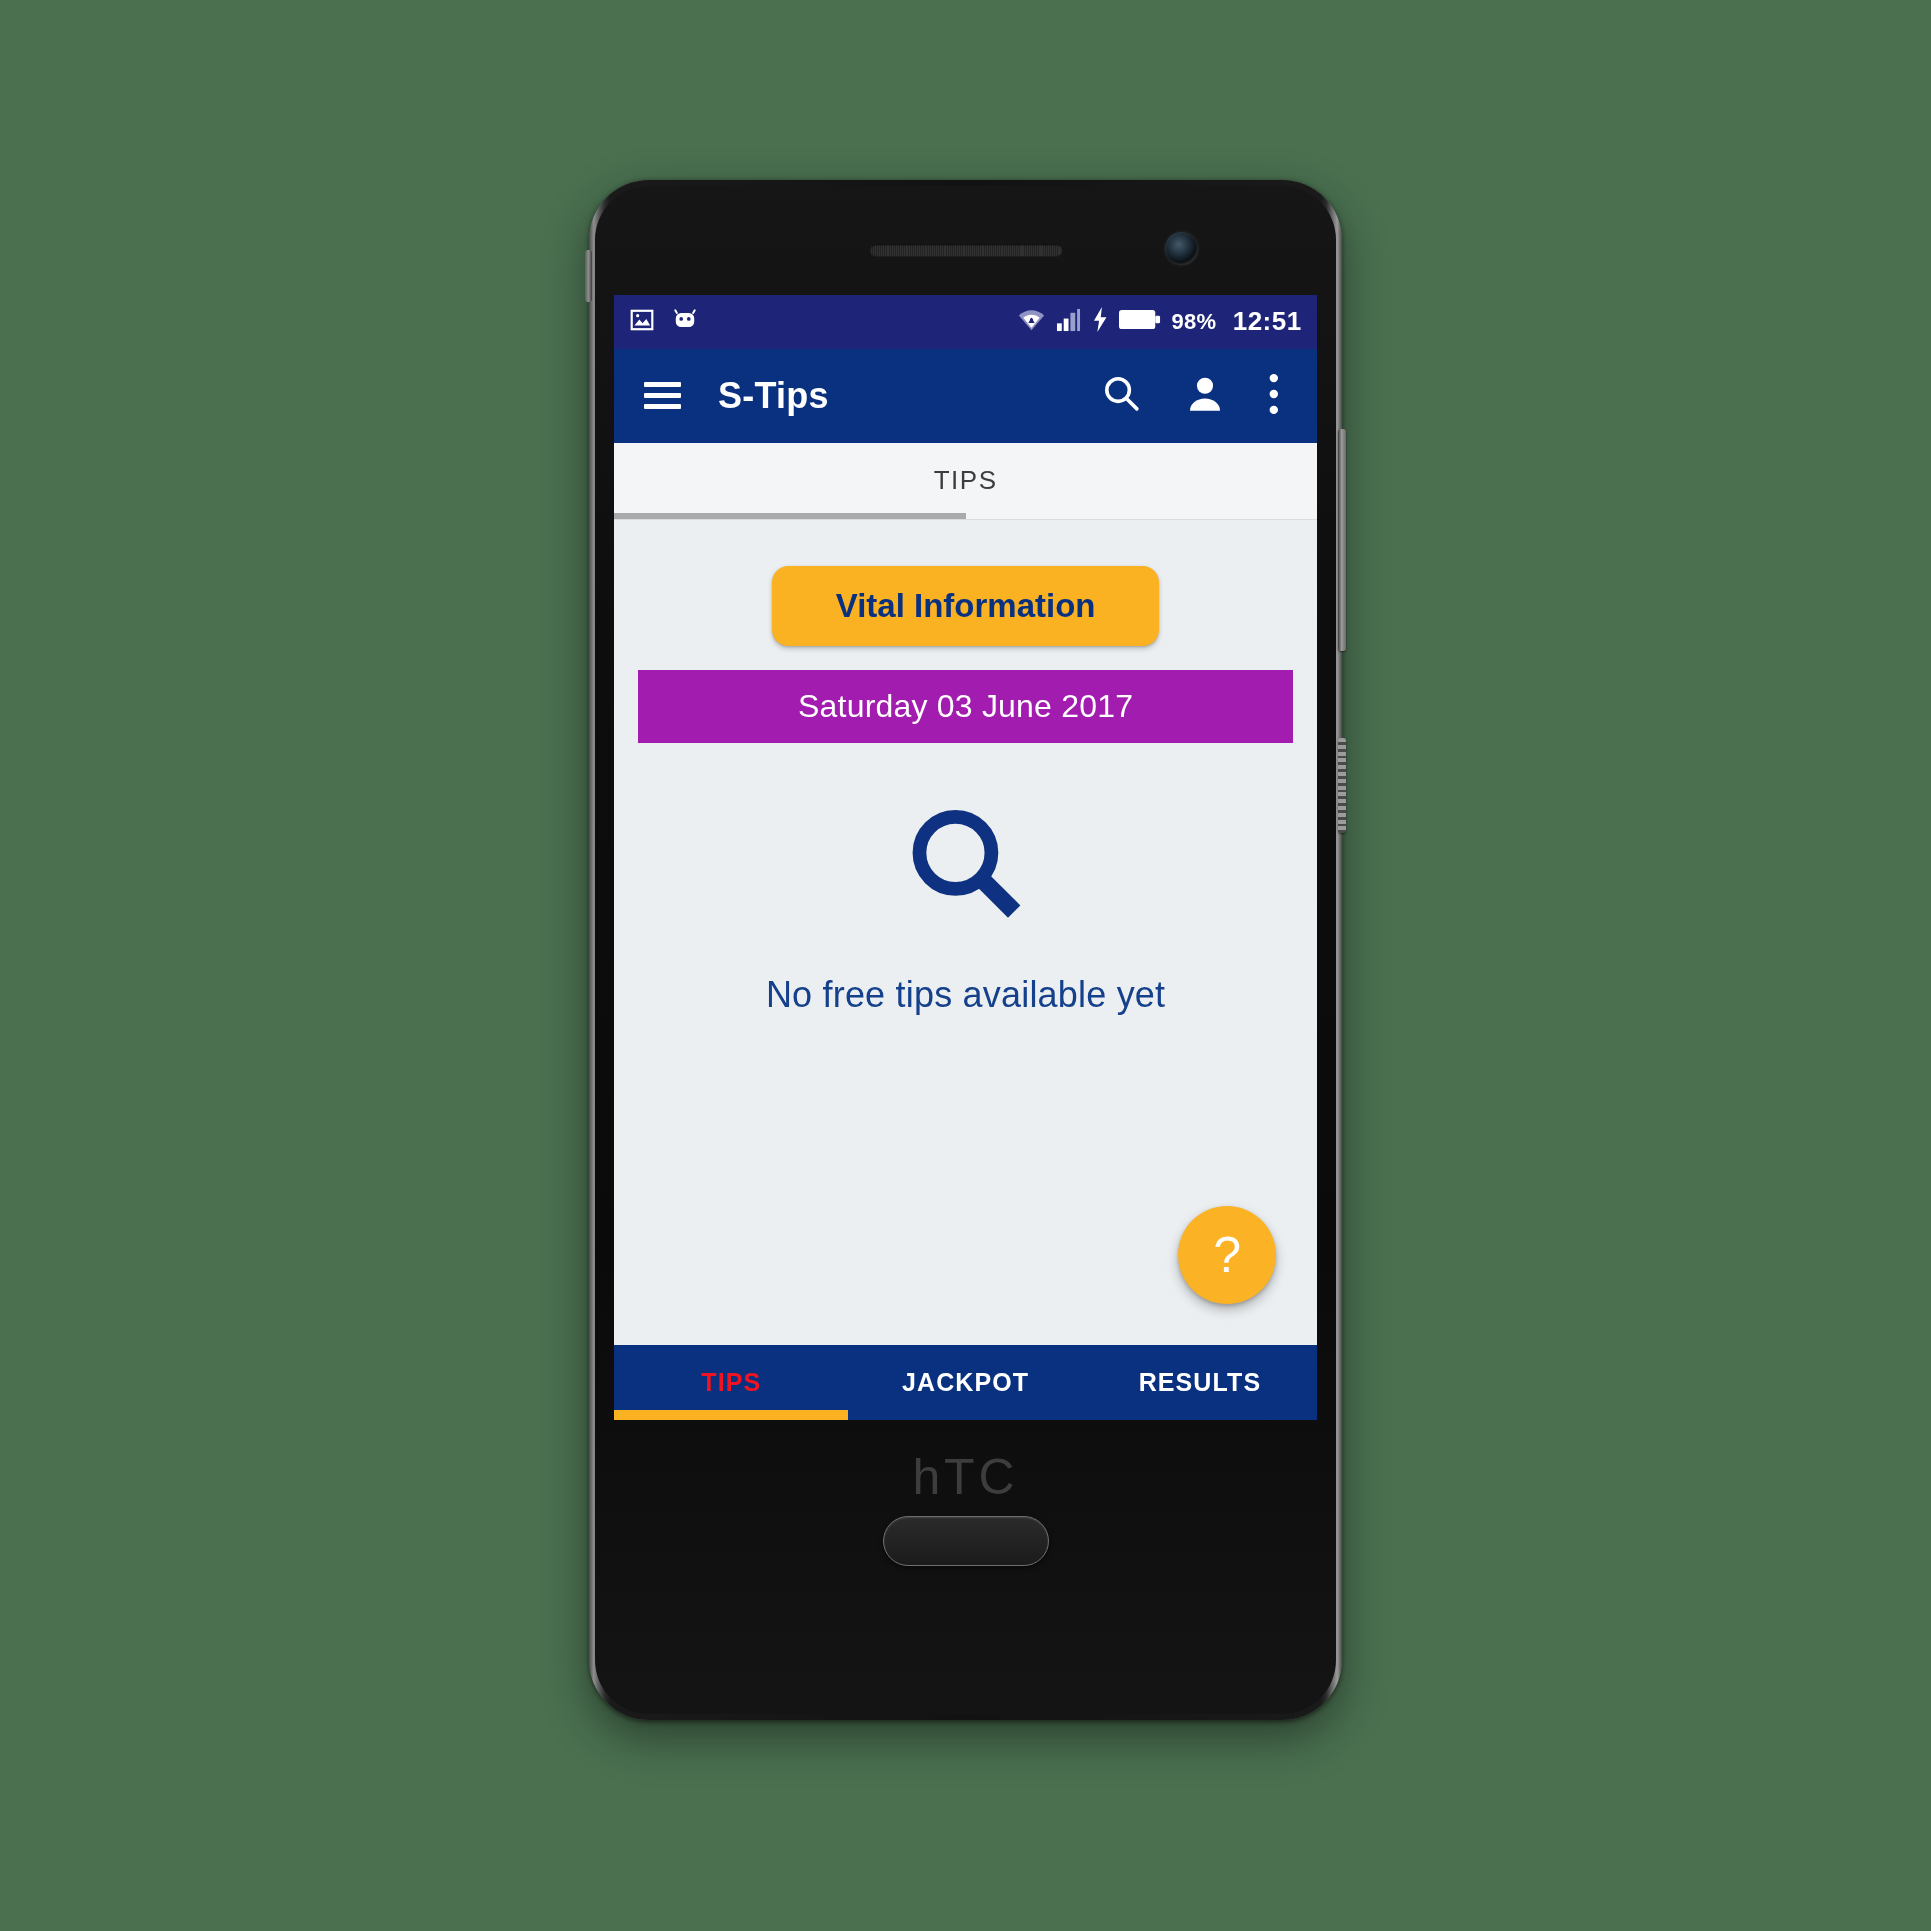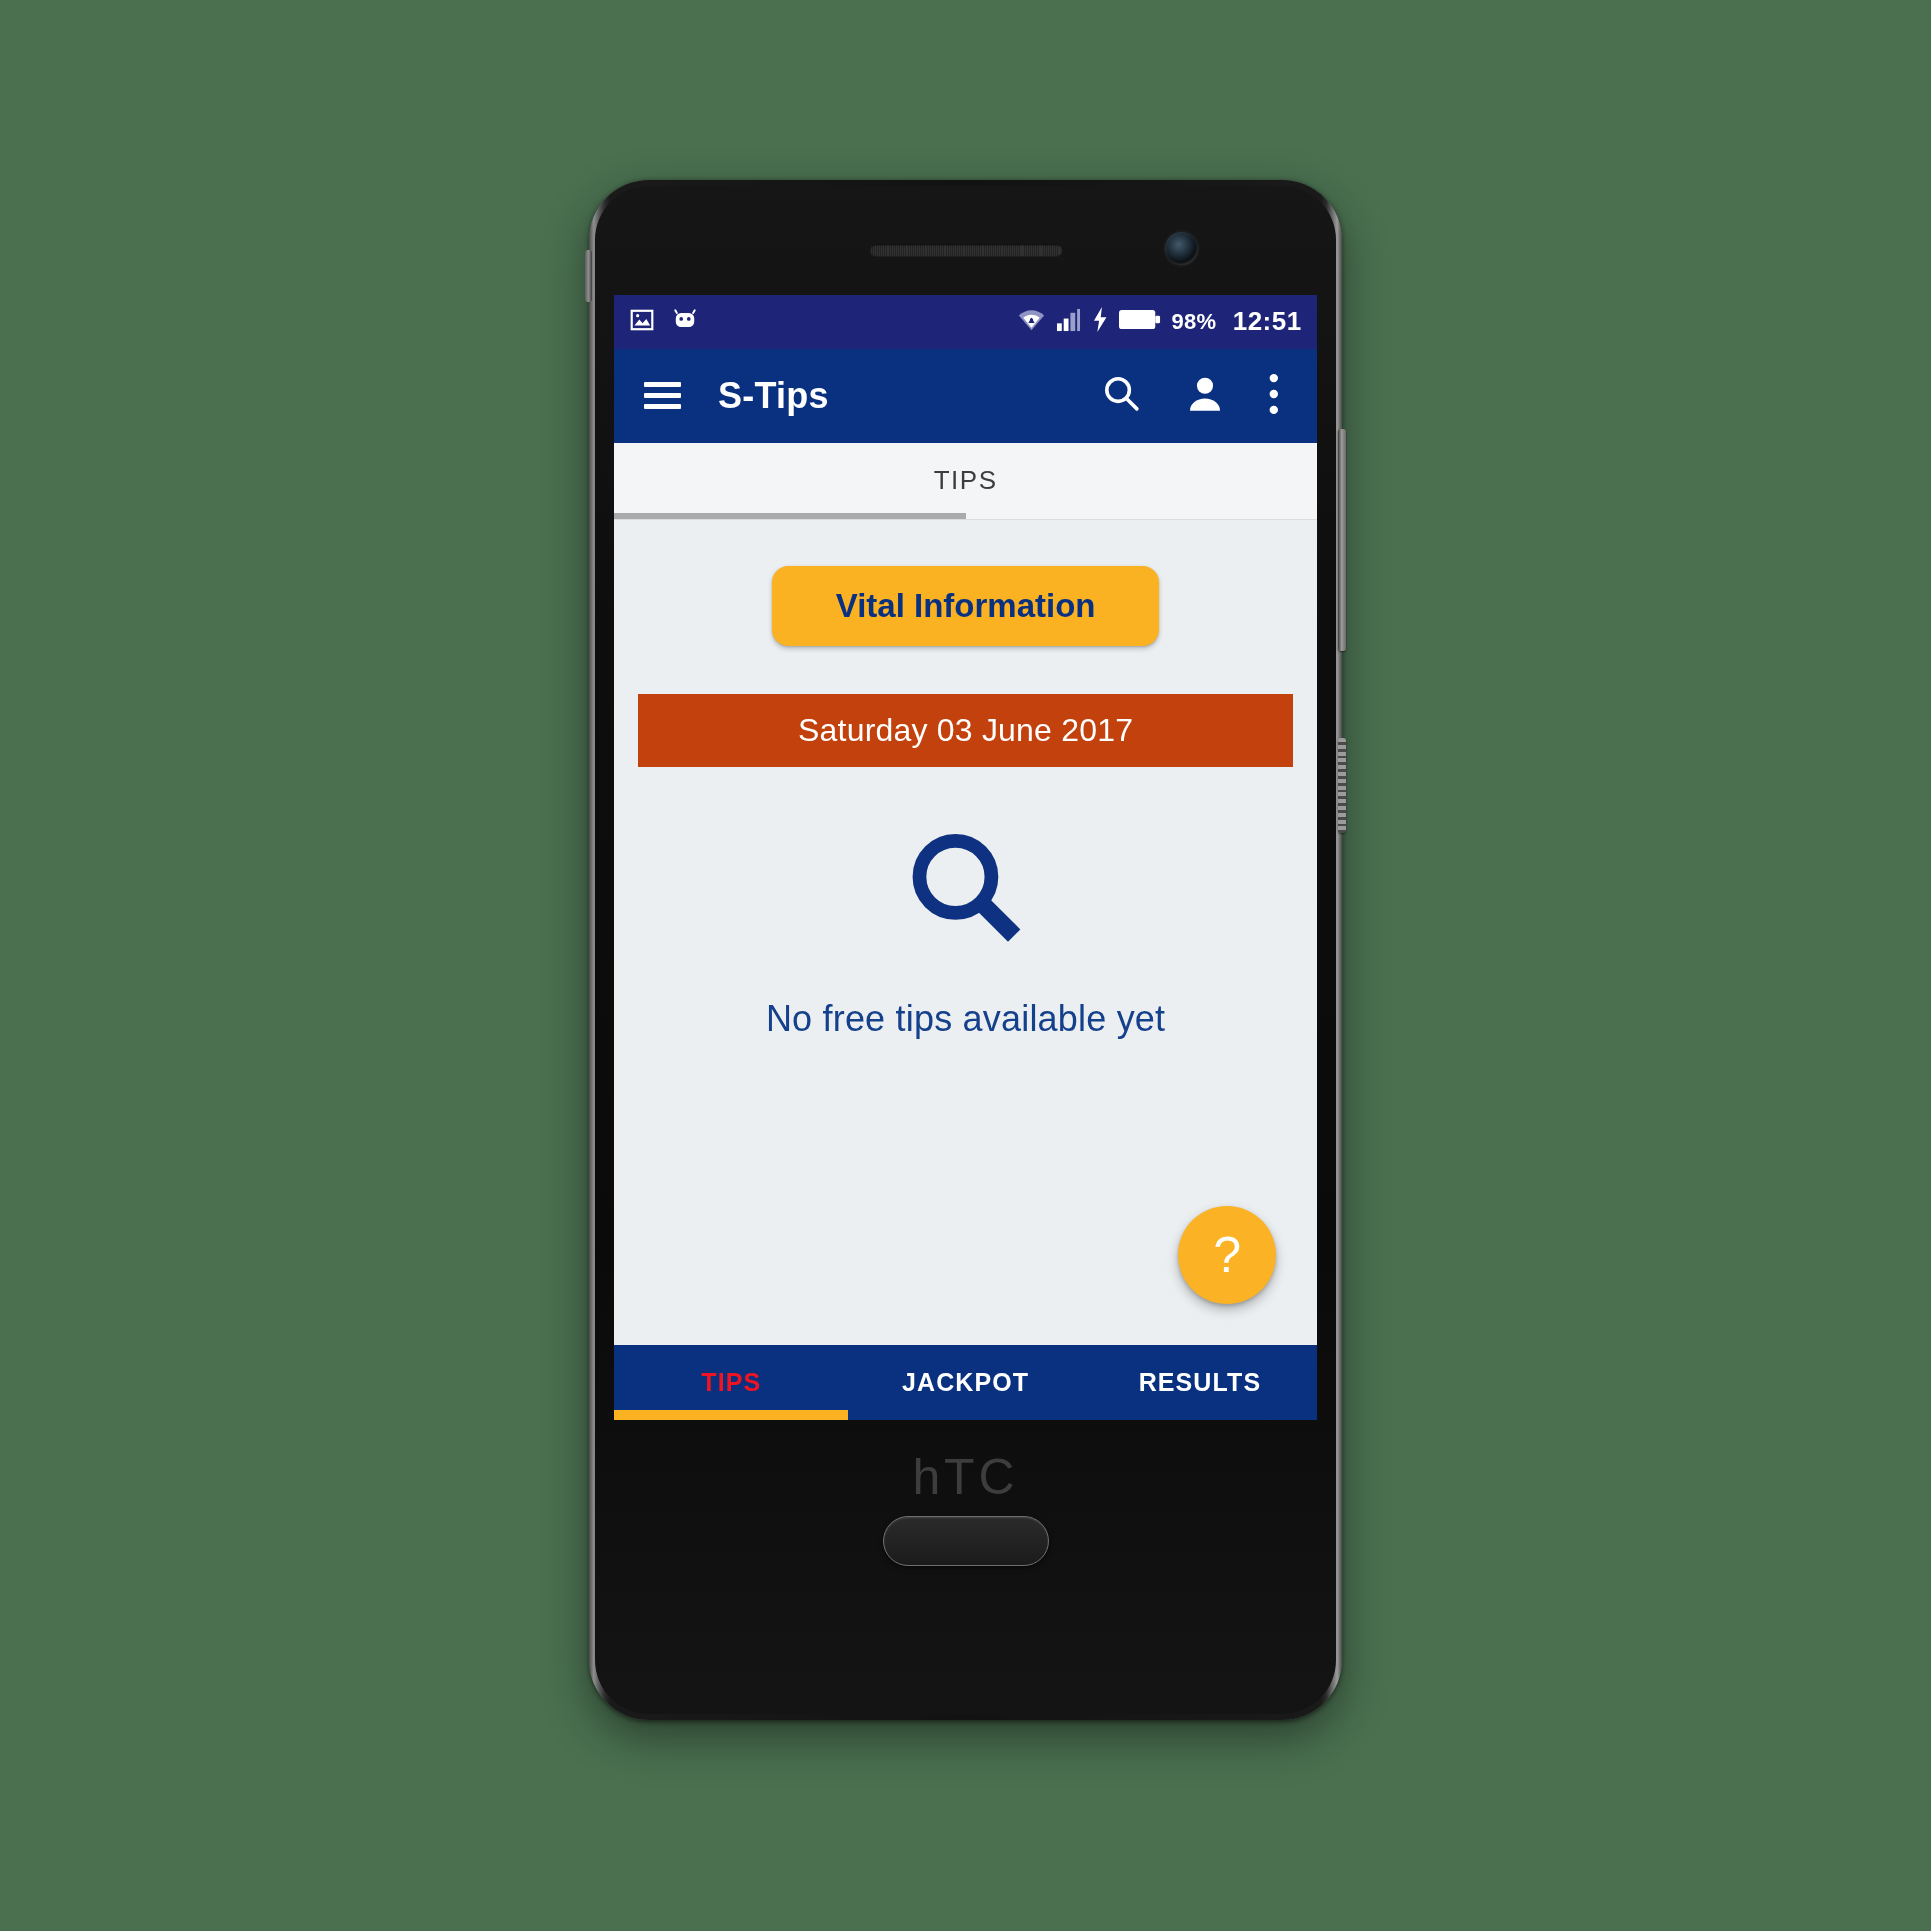--- a/index.html
+++ b/index.html
@@ -158,22 +158,22 @@
     font-size:33px; font-weight:700;
     border:none;
     border-radius:16.4px;
     padding:21px 64px;
     cursor:pointer;
     box-shadow:0 2.9px 5.8px rgba(0,0,0,.20), 0 1px 1.9px rgba(0,0,0,.14);
     font-family:"Liberation Sans", sans-serif;
   }
 
   .date-bar {
-    margin:48px 24px 0;
-    background:#c2410c;
+    margin:24px 24px 0;
+    background:#a21caf;
     color:#fff;
     text-align:center;
     font-size:32px;
     padding:18.3px 0;
     letter-spacing:0.2px;
   }
 
   .empty-state {
     margin-top:58px;
     display:flex; flex-direction:column; align-items:center;

